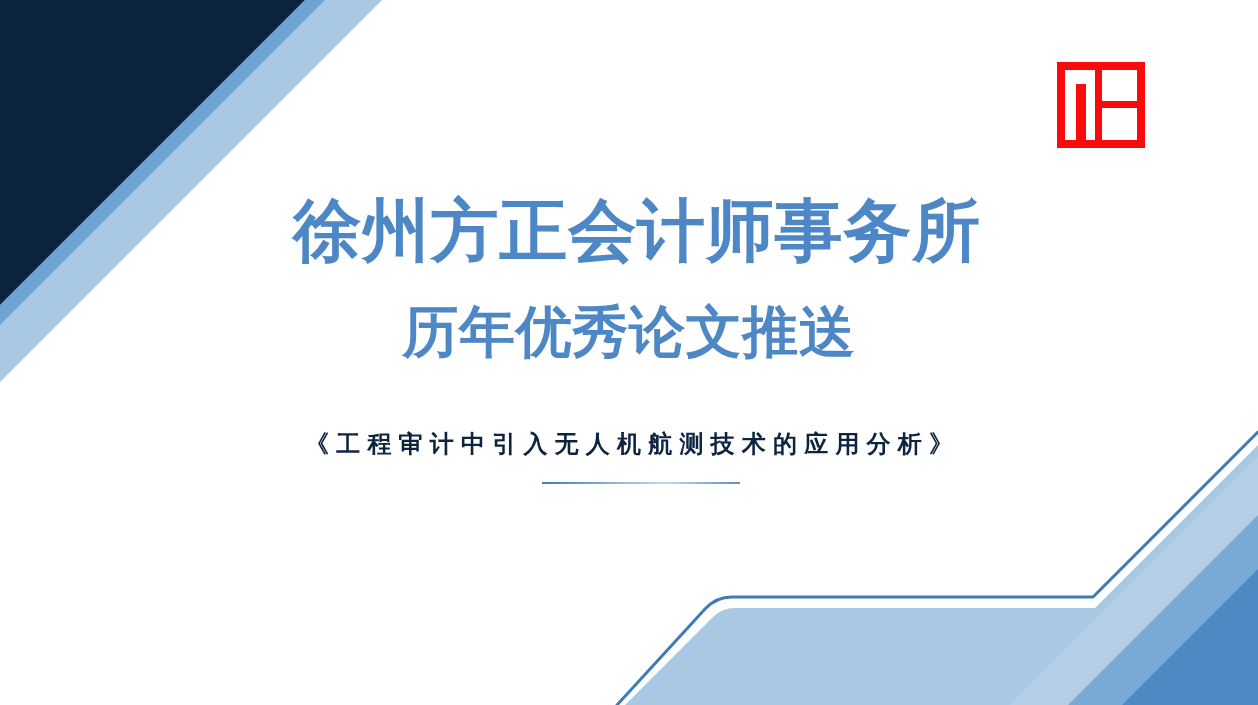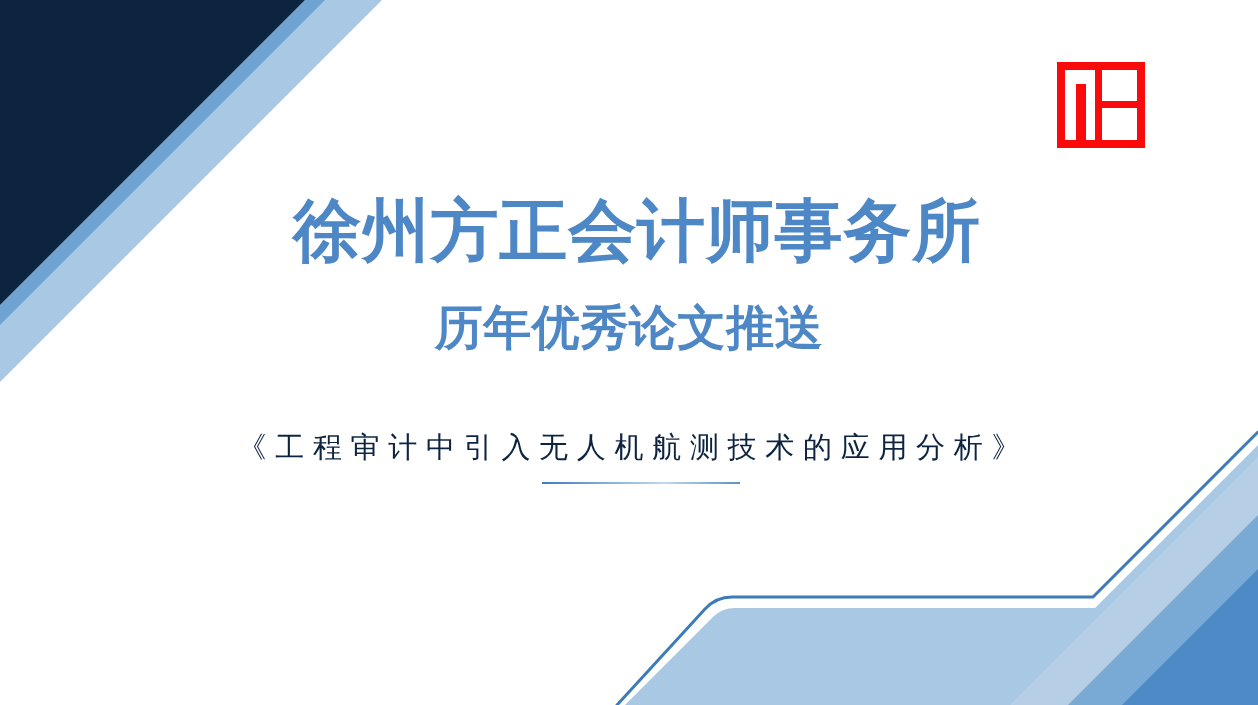--- a/index.html
+++ b/index.html
@@ -51,33 +51,34 @@
     top: 196px;
     width: 1258px;
     font-size: 68px;
     color: #4E87C5;
   }
   #title-line-2 {
     position: absolute;
     left: 0;
     top: 304px;
     width: 1258px;
-    font-size: 48px;
+    font-size: 56px;
     color: #4E87C5;
   }
   #subtitle-line {
     position: absolute;
     left: 0;
     top: 428px;
     width: 1258px;
-    font-size: 29px;
+    font-size: 24px;
     letter-spacing: 0.30em;
     text-indent: 0.30em;
     color: #0D2440;
     white-space: nowrap;
+    font-weight: bold;
   }
   #subtitle-rule {
     position: absolute;
     left: 542px;
     top: 482px;
     width: 198px;
     height: 2px;
     background: linear-gradient(90deg,
         #3E7CB8 0%, #8FB8DC 38%, #BFD7EC 62%, #5A92C6 100%);
   }

